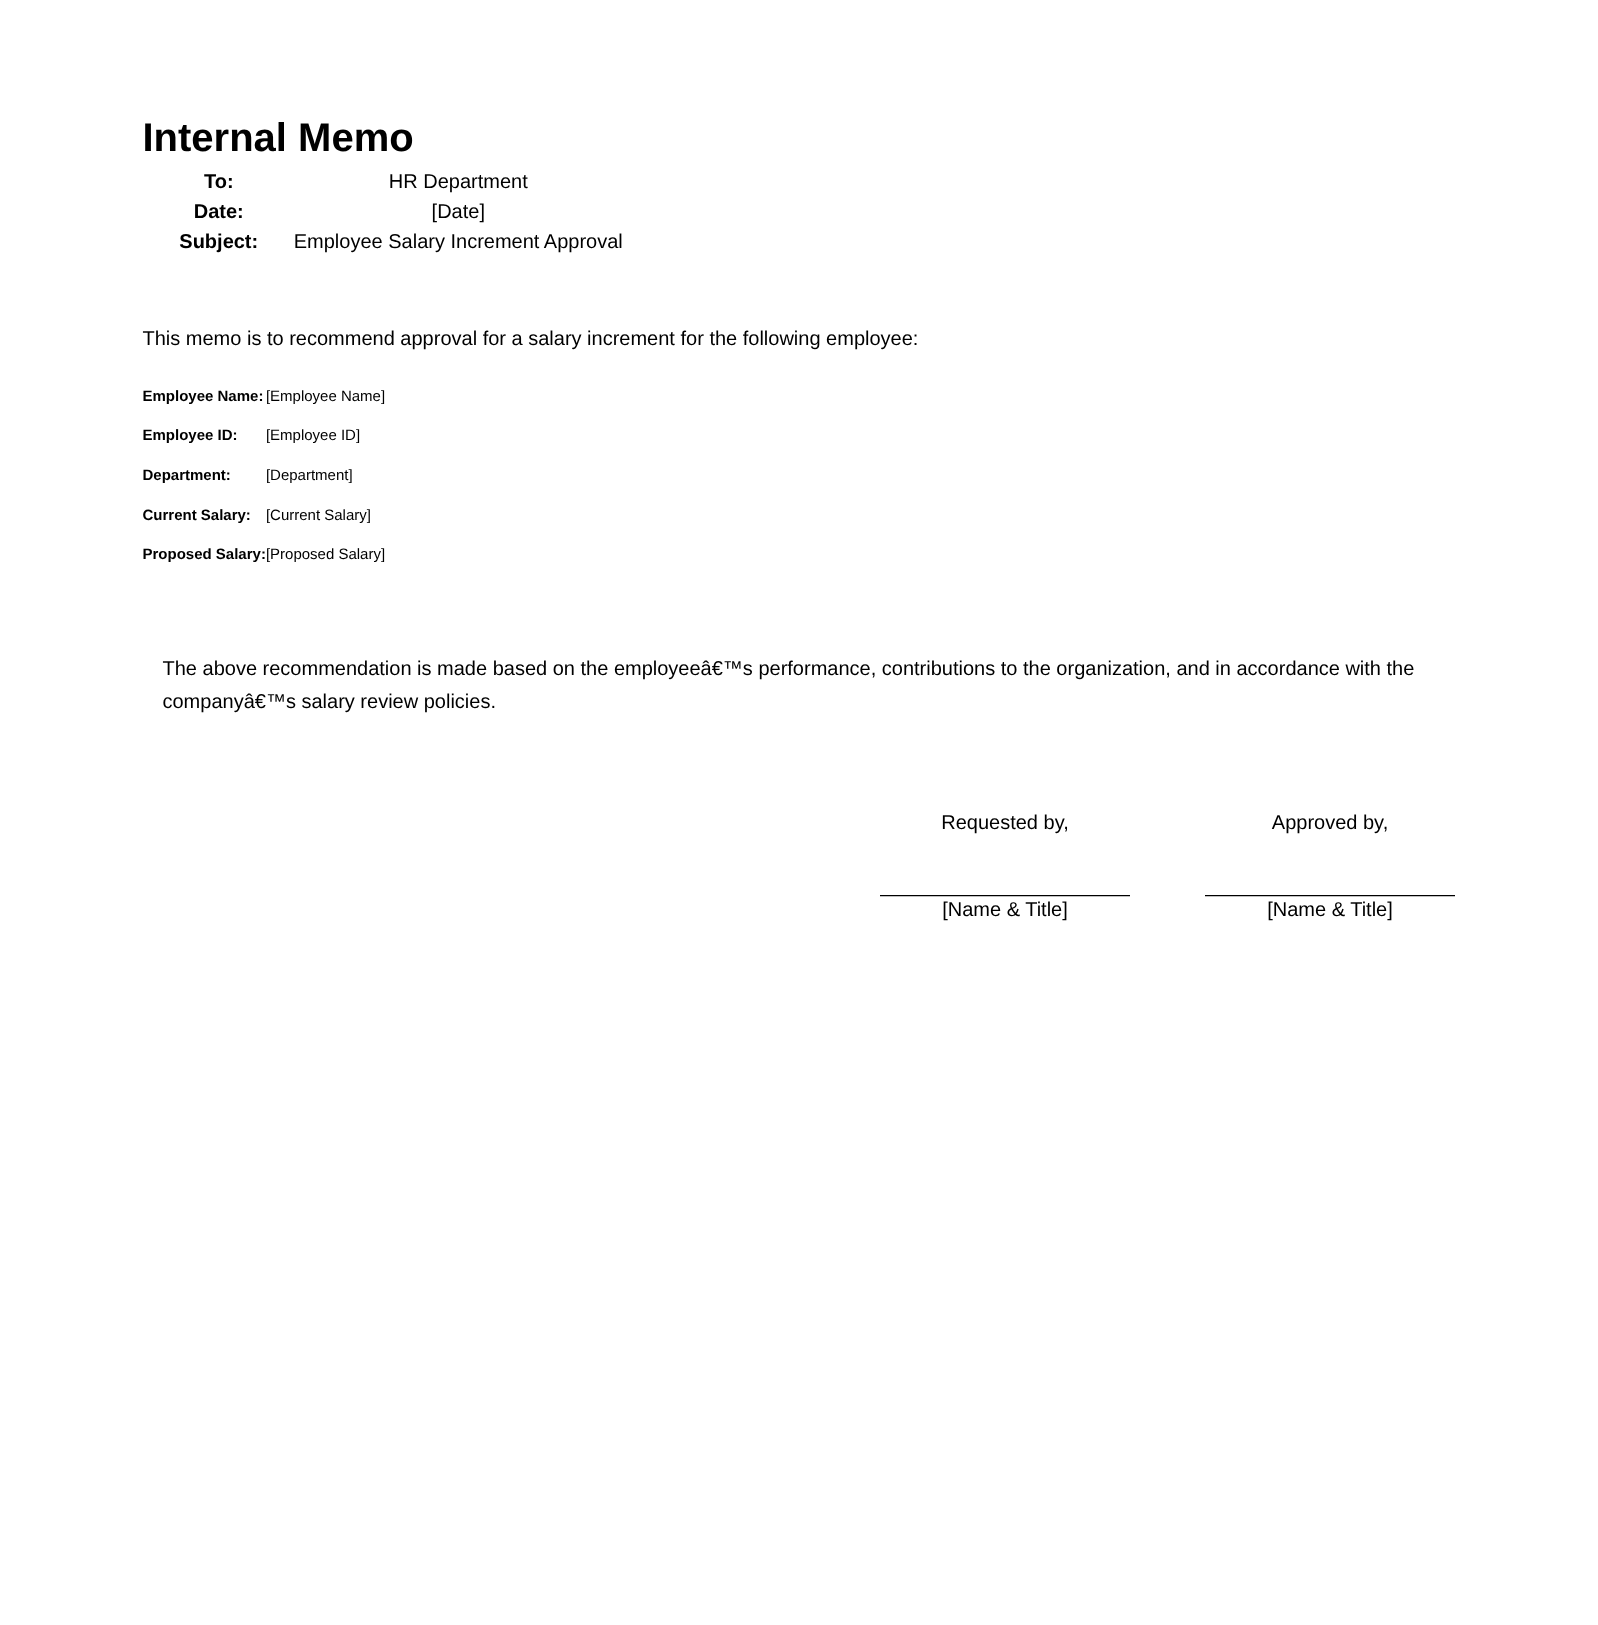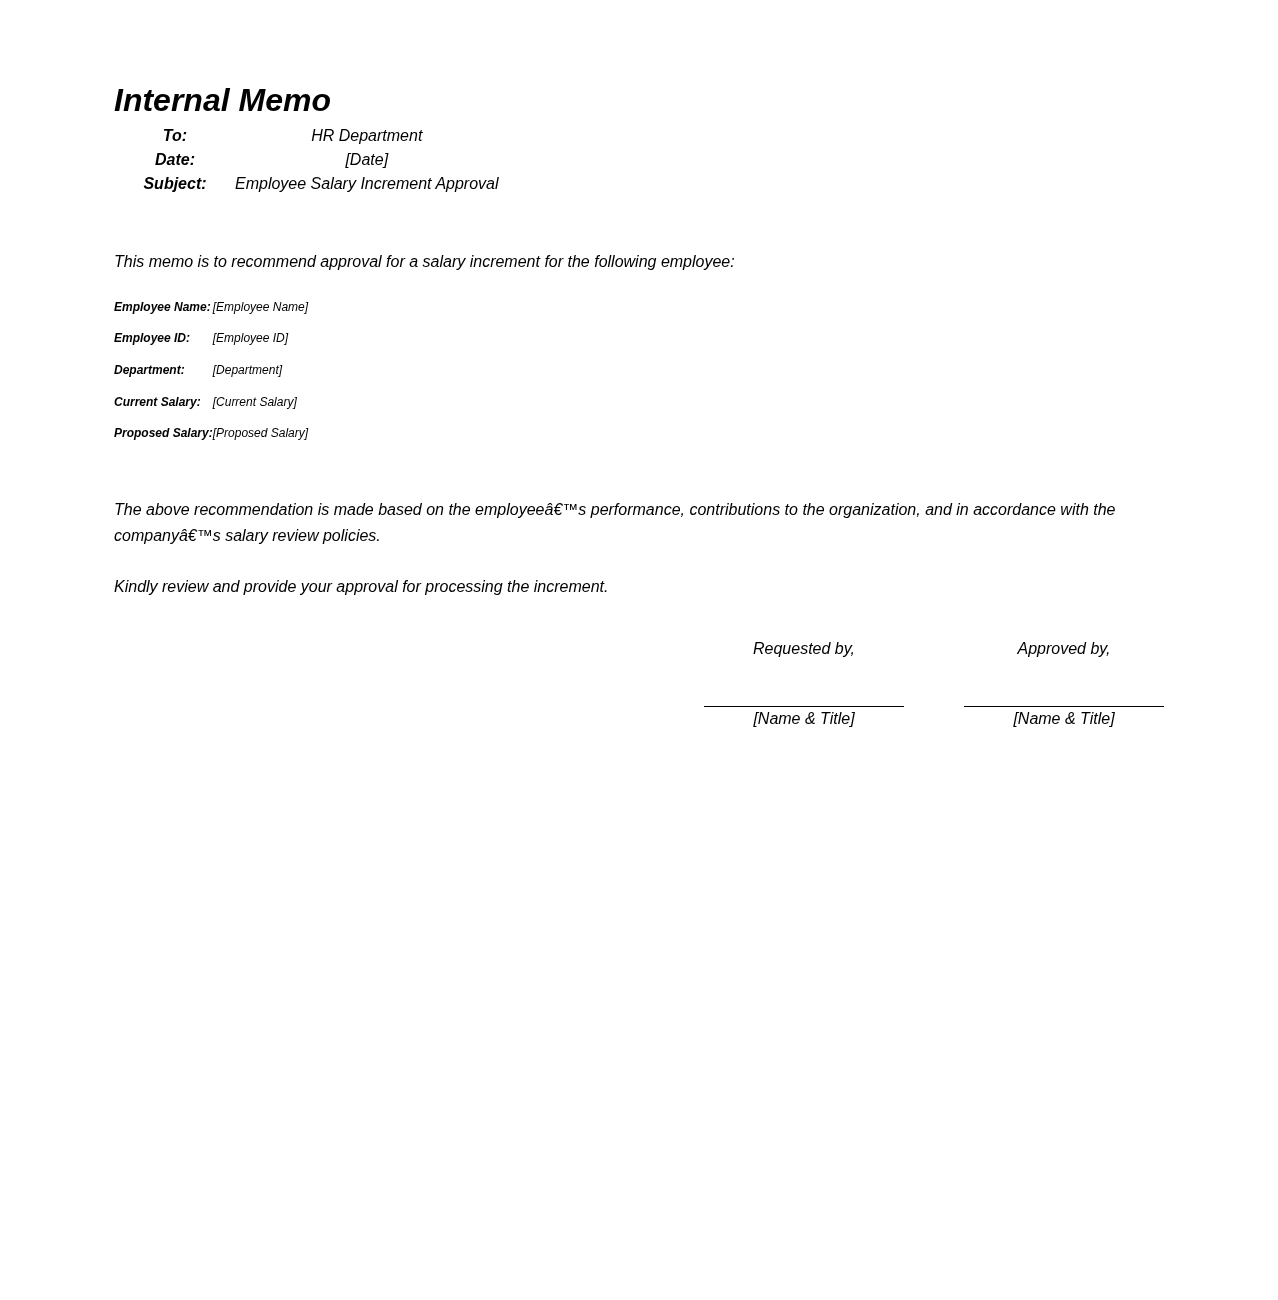--- a/index.html
+++ b/index.html
@@ -1,26 +1,26 @@
 <!DOCTYPE html>
 <html><head>
 <meta charset="utf-8">
 <style>
   html, body { margin: 0; padding: 0; background: #ffffff; }
   body { width: 1278px; height: 1300px; position: relative; font-family: "Liberation Sans", sans-serif; color: #000; font-size: 16px; }
-  .page { position: absolute; left: 114px; top: 80px; width: 1050px; font-style: italic; }
+  .page { position: absolute; left: 114px; top: 90px; width: 1050px; }
   h1 { margin: 0; font-size: 32px; font-weight: bold; line-height: 40px; letter-spacing: 0px; }
   .hdr { border-collapse: collapse; margin-top: 4px; }
   .hdr td { padding: 0; height: 24px; font-size: 16px; vertical-align: middle; text-align: center; }
   .hdr td.k { width: 120px; font-weight: bold; padding-left: 1px; }
   .intro { position: absolute; top: 170px; left: 0; margin: 0; line-height: 24px; }
   .fields { position: absolute; top: 211px; left: 0; border-collapse: collapse; }
   .fields td { padding: 0; height: 31.6px; vertical-align: middle; font-size: 12px; white-space: nowrap; }
   .fields td.k { font-weight: bold; }
-  .p2 { position: absolute; top: 417px; left: 0; width: 1050px; margin: 0; line-height: 26px; }
+  .p2 { position: absolute; top: 417px; left: 0; width: 1050px; margin: 16px; line-height: 26px; }
   .p3 { position: absolute; top: 495px; left: 0; margin: 0; line-height: 24px; }
   .sig { position: absolute; top: 558px; width: 200px; text-align: center; }
   .sig .lbl { line-height: 22px; }
   .sig .line { margin-top: 46px; border-top: 1.5px solid #000; height: 0; }
   .sig .nm { line-height: 22px; margin-top: 1px; }
   .sig1 { left: 590px; }
   .sig2 { left: 850px; }
 </style>
 </head>
 <body>
@@ -66,21 +66,20 @@
       <td>[Current Salary]</td>
     </tr>
     <tr>
       <td class="k">Proposed Salary:</td>
       <td>[Proposed Salary]</td>
     </tr>
   </tbody>
     </table>
 
   <p class="p2">The above recommendation is made based on the employeeâ€™s performance, contributions to the organization, and in accordance with the companyâ€™s salary review policies.</p>
-  <p class="p3">Kindly review and provide your approval for processing the increment.</p>
 
   <div class="sig sig1">
     <div class="lbl">Requested by,</div>
     <div class="line"></div>
     <div class="nm">[Name &amp; Title]</div>
   </div>
   <div class="sig sig2">
     <div class="lbl">Approved by,</div>
     <div class="line"></div>
     <div class="nm">[Name &amp; Title]</div>

